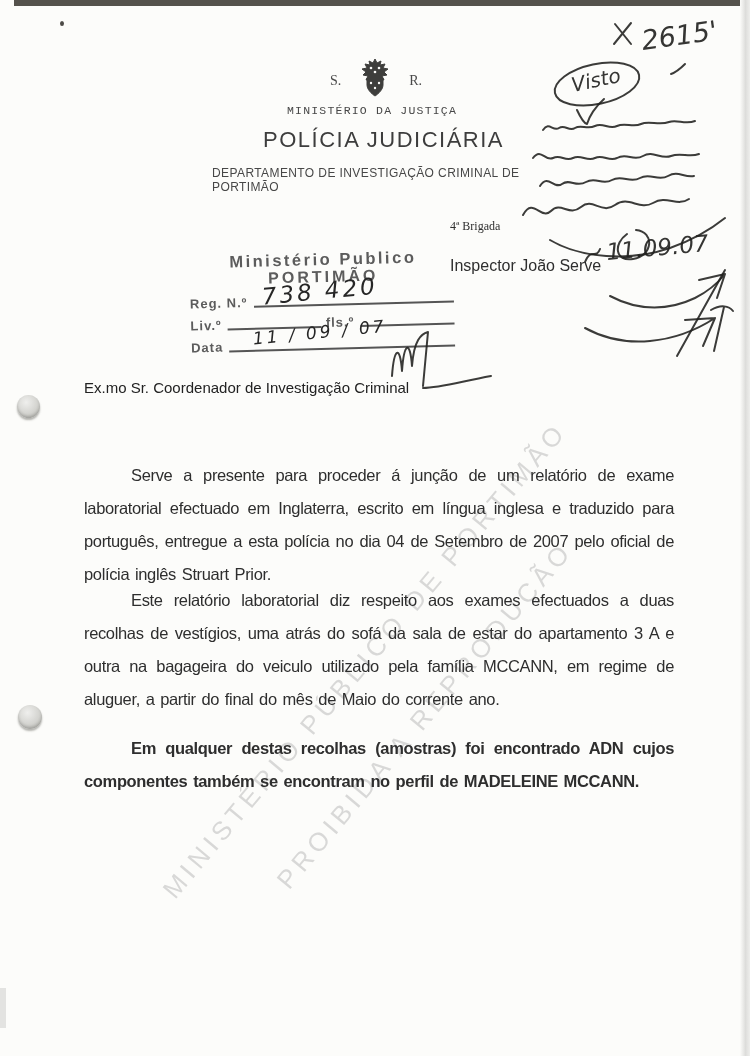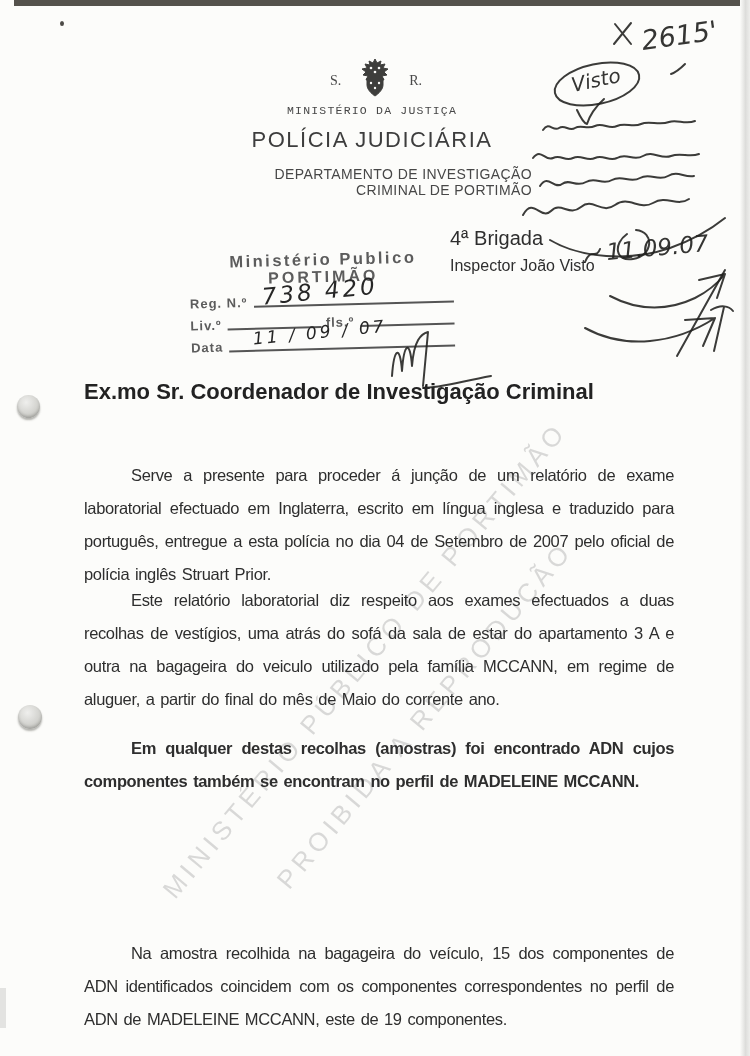--- a/index.html
+++ b/index.html
@@ -26,43 +26,43 @@
     transform:rotate(-50deg); pointer-events:none; }
   .wm1 { left:55px; top:645px; width:620px; }
   .wm2 { left:165px; top:700px; width:520px; }
 
   
   .sr-row { position:absolute; left:330px; top:60px; width:92px; height:42px;
     display:flex; align-items:center; justify-content:space-between;
     font-family:"Liberation Serif", serif; font-size:14px; color:#4a4a4a; }
   .h-ministry { position:absolute; left:262px; top:104px; width:220px; text-align:center;
     font-size:11.5px; letter-spacing:1.2px; color:#474747;font-family:Liberation Mono, monospace; }
-  .h-agency { position:absolute; left:240px; top:127px; width:264px; text-align:center;
+  .h-agency { position:absolute; left:240px; top:127px; width:264px; text-align:right;
     font-size:22px; letter-spacing:1.5px; color:#3d3d3d; }
-  .h-dept { position:absolute; left:212px; top:166px; width:320px; text-align:right;
-    font-size:14px; letter-spacing:.4px; color:#474747; }
+  .h-dept { position:absolute; left:212px; top:166px; width:320px; text-align:left;
+    font-size:12px; letter-spacing:.4px; color:#474747; }
 
   
   .nuipc { position:absolute; left:450px; top:196px; font-size:17px; font-weight:bold; color:#1f1f1f; }
-  .brigade { position:absolute; left:450px; top:227px; font-size:20px; }
+  .brigade { position:absolute; left:450px; top:219px; font-size:12px;font-family:Liberation Serif, serif; }
   .inspector { position:absolute; left:450px; top:257px; font-size:16px; }
 
   
   .stamp { position:absolute; left:190px; top:250px; width:268px; height:110px;
     transform:rotate(-1.5deg); color:#5c5c5c; }
   .stamp .org { text-align:center; font-weight:bold; font-size:16.5px; letter-spacing:2.5px; }
   .stamp .city { text-align:center; font-weight:bold; font-size:16px; letter-spacing:3px; margin-top:-1px; }
   .stamp .row { display:flex; align-items:flex-end; font-weight:bold; font-size:13px; letter-spacing:1px; margin-top:6px; }
   .stamp .line { flex:1; border-bottom:2px solid #555; margin:0 4px 2px 6px; height:12px; }
   .stamp .hw { position:absolute; font-family:"DejaVu Sans", sans-serif; font-style:italic;
     color:#262626; transform:rotate(-4deg); letter-spacing:3px; }
   .hw-reg { left:72px; top:28px; font-size:23px; }
   .hw-date { left:62px; top:72px; font-size:17px; letter-spacing:2px; }
 
-  .salutation { position:absolute; left:84px; top:379px; font-size:22px; font-weight:bold; color:#222; }
+  .salutation { position:absolute; left:84px; top:379px; font-size:15px; font-weight:normal; color:#222; }
 
   .para { position:absolute; left:84px; width:590px; font-size:16.5px; line-height:33px;
     text-align:justify; text-indent:47px; letter-spacing:-0.35px; word-spacing:1.5px; color:#2e2e2e; }
   .p1 { top:441px;margin-top:18px; } .p2 { top:584px; } .p3 { top:732px;font-weight:bold; } .p4 { top:823px; } .p5 { top:937px; }
 
   .ink { position:absolute; overflow:visible; }
   .ink path, .ink ellipse, .ink line { fill:none; stroke:#20201e; stroke-width:2;
     stroke-linecap:round; stroke-linejoin:round; opacity:.88; }
   .ink text { fill:#20201e; font-family:"DejaVu Sans", sans-serif; font-style:italic; opacity:.9; }
 </style>
@@ -99,21 +99,21 @@
         </g>
       </svg>
     </span>
     <span>R.</span>
   </div>
   <div class="h-ministry">MINISTÉRIO DA JUSTIÇA</div>
   <div class="h-agency">POLÍCIA JUDICIÁRIA</div>
   <div class="h-dept">DEPARTAMENTO DE INVESTIGAÇÃO CRIMINAL DE PORTIMÃO</div>
 
   <div class="brigade">4ª Brigada</div>
-  <div class="inspector">Inspector João Visto</div>
+  <div class="inspector">Inspector João Serve</div>
 
   <div class="stamp">
     <div class="org">Ministério Publico</div>
     <div class="city">PORTIMÃO</div>
     <div class="row">
       <span>Reg. N.º</span>
       <span class="line"></span>
     </div>
     <div class="row">
       <span>Liv.º</span>
@@ -153,15 +153,14 @@
     <path d="M70,320 c40,22 90,16 130,-10 l-30,2 m30,-2 l-12,28"></path>
     <path d="M162,348 L210,262"></path>
     <path d="M196,302 c10,-6 18,-4 22,1 m-9,-4 l-10,44"></path>
   </svg>
 
   <div class="salutation">Ex.mo Sr. Coordenador de Investigação Criminal</div>
 
   <div class="para p1">Serve a presente para proceder á junção de um relatório de exame laboratorial efectuado em Inglaterra, escrito em língua inglesa e traduzido para português, entregue a esta polícia no dia 04 de Setembro de 2007 pelo oficial de polícia inglês Struart Prior.</div>
   <div class="para p2">Este relatório laboratorial diz respeito aos exames efectuados a duas recolhas de vestígios, uma atrás do sofá da sala de estar do apartamento 3 A e outra na bagageira do veiculo utilizado pela família MCCANN, em regime de aluguer, a partir do final do mês de Maio do corrente ano.</div>
   <div class="para p3">Em qualquer destas recolhas (amostras) foi encontrado ADN cujos componentes também se encontram no perfil de MADELEINE MCCANN.</div>
-  <div class="para p5">Na amostra recolhida na bagageira do veículo, 15 dos componentes de ADN identificados coincidem com os componentes correspondentes no perfil de ADN de MADELEINE MCCANN, este de 19 componentes.</div>
 
 </div>
 
 </body></html>

